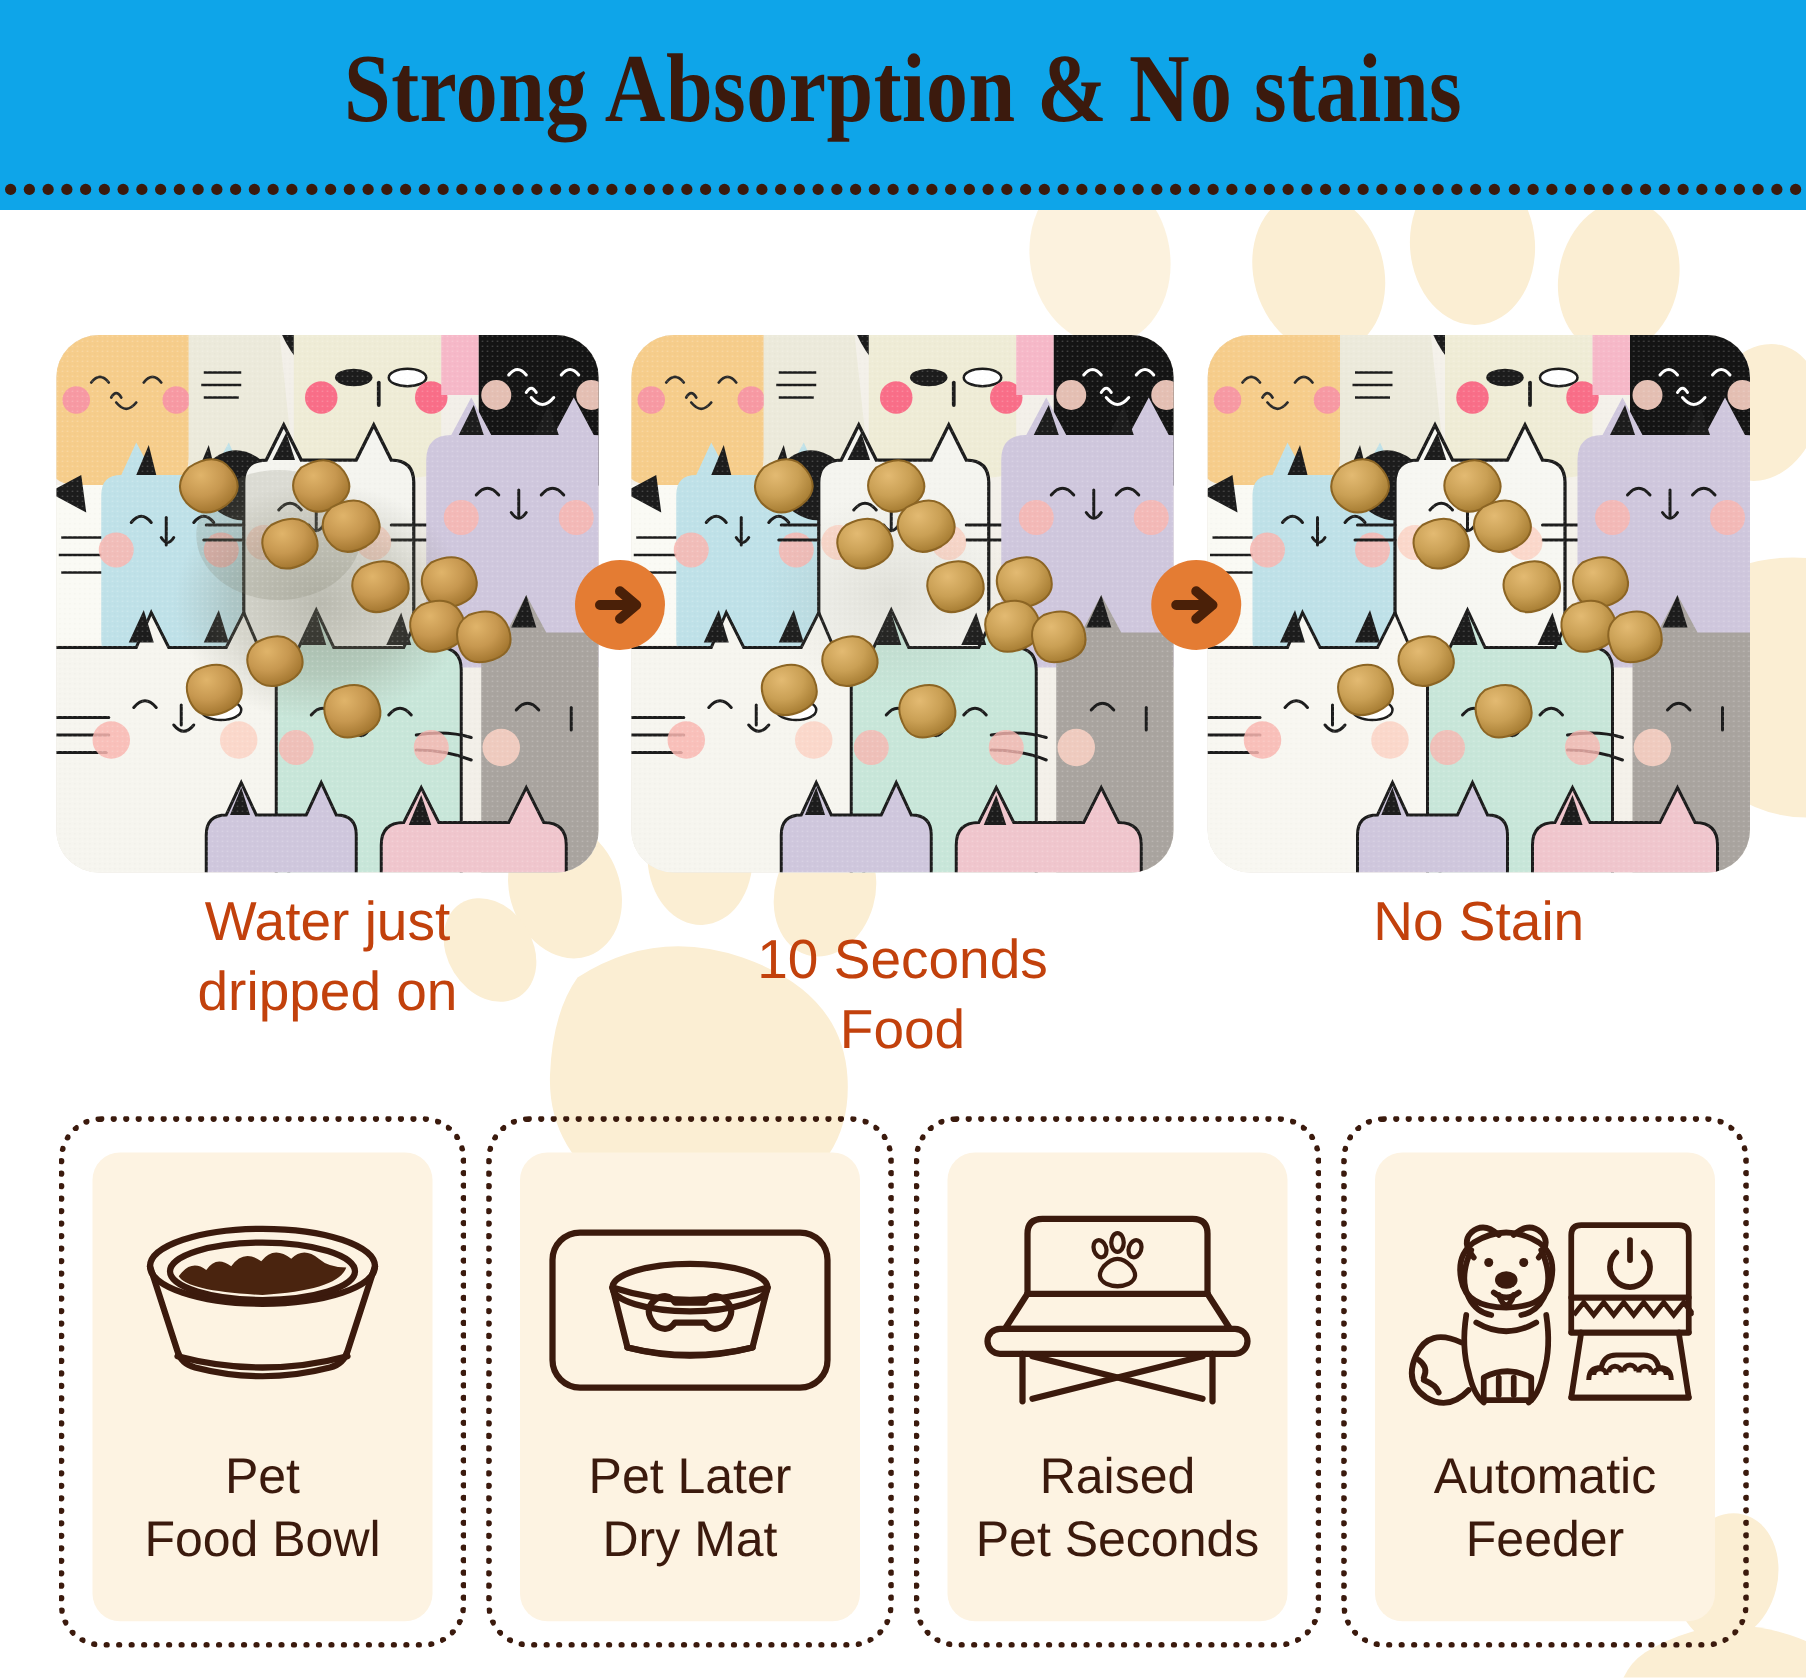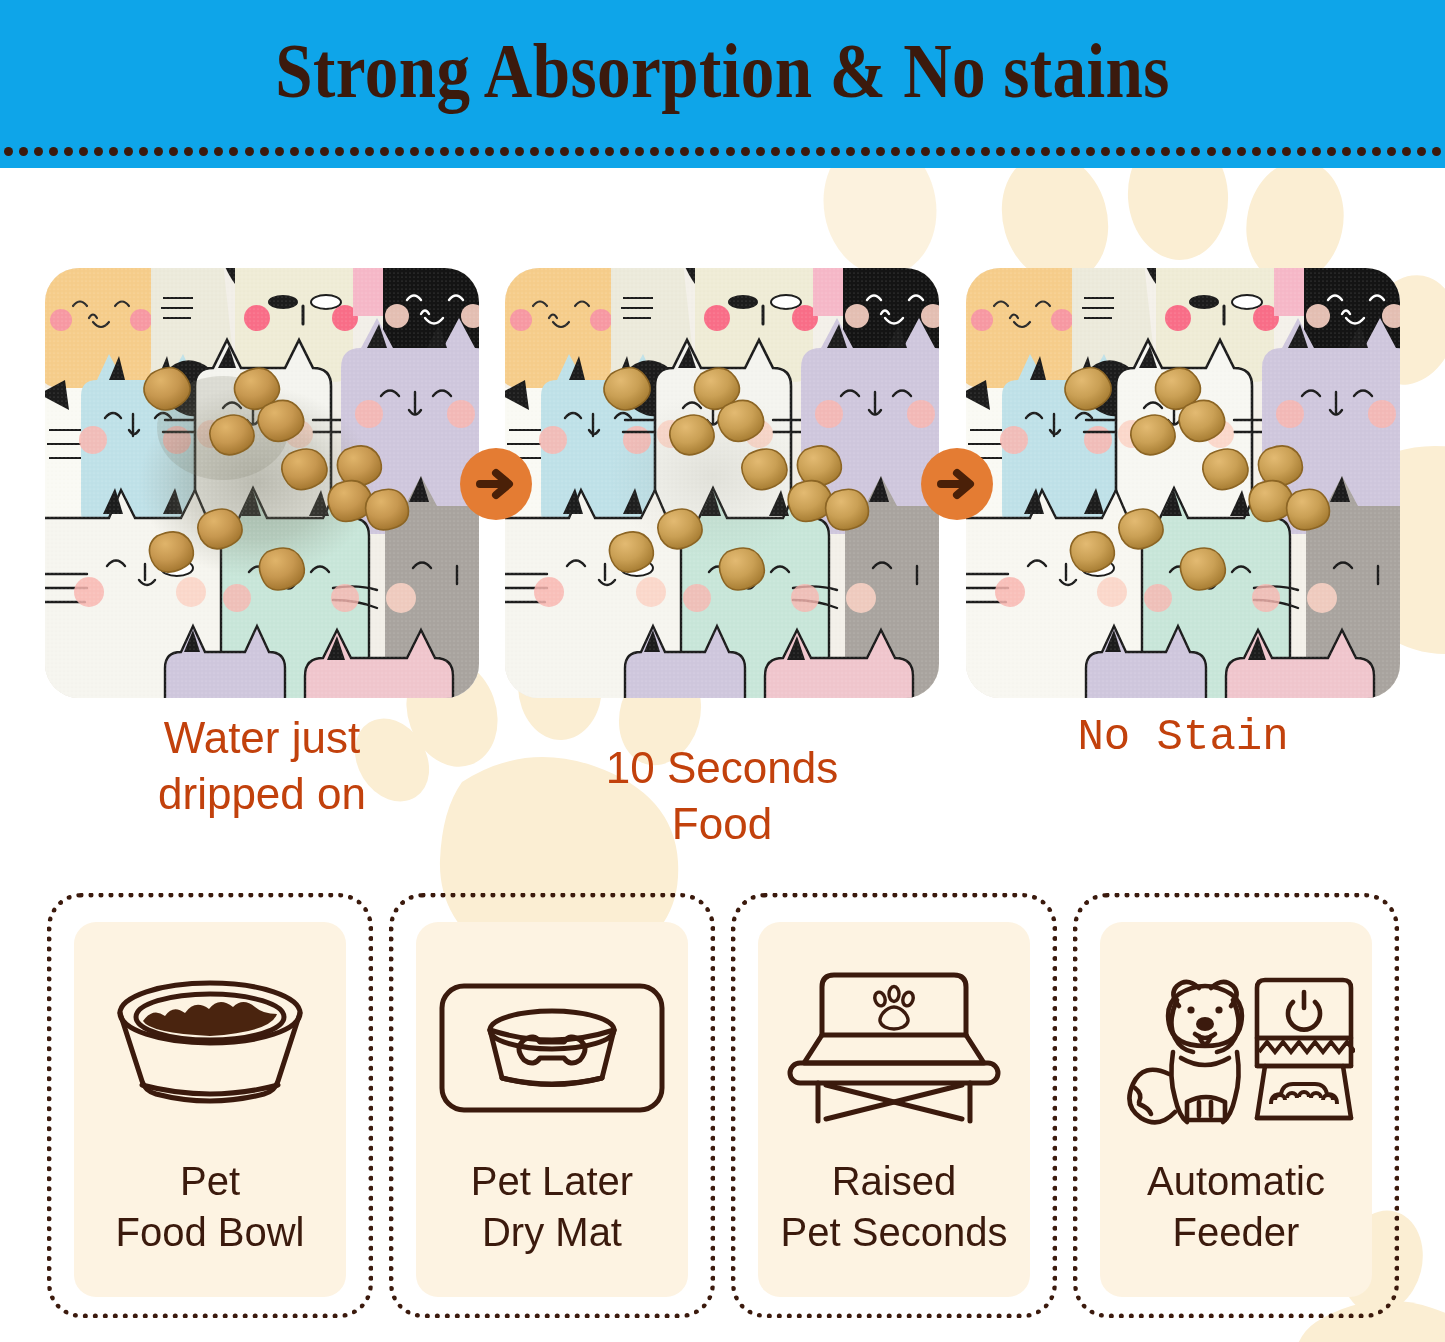--- a/index.html
+++ b/index.html
@@ -81,21 +81,21 @@
   .caption {
     position: absolute; top: 0; width: 434px;
     text-align: center;
     font-size: 44px;
     line-height: 1.27;
     color: #c2410c;
     font-weight: normal;
   }
   .caption.c1 { left: 0px; }
   .caption.c2 { left: 460px; margin-top: 30px; }
-  .caption.c3 { left: 921px; font-family: Liberation Mono, monospace; }
+  .caption.c3 { left: 921px; }
   .caption span { display: block; }
 
   
   .features {
     position: absolute; left: 47px; top: 893px;
     width: 1352px; height: 425px;
     display: flex; gap: 16px;
     z-index: 2;
   }
   .feature-box {
@@ -104,21 +104,20 @@
     border: 5px dotted #3b1a0d;
     border-radius: 34px;
   }
   .feature-inner {
     position: absolute;
     left: 22px; right: 22px; top: 24px; bottom: 16px;
     background: #fdf3e2;
     border-radius: 22px;
     display: flex;
     flex-direction: column;
-    align-items: center;
     justify-content: flex-start;
     padding-top: 26px;
   }
   .feature-icon {
     height: 200px;
     display: flex; align-items: center; justify-content: center;
   }
   .feature-icon svg { display: block; }
   .feature-label {
     margin-top: 8px;

